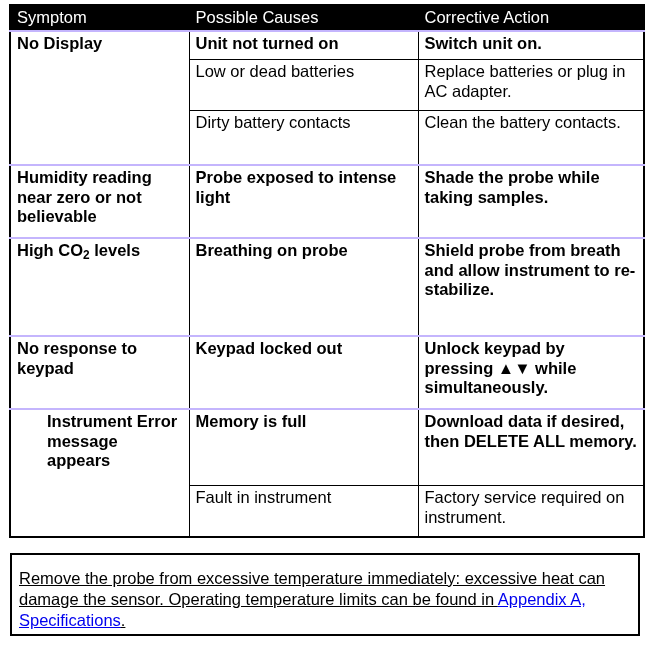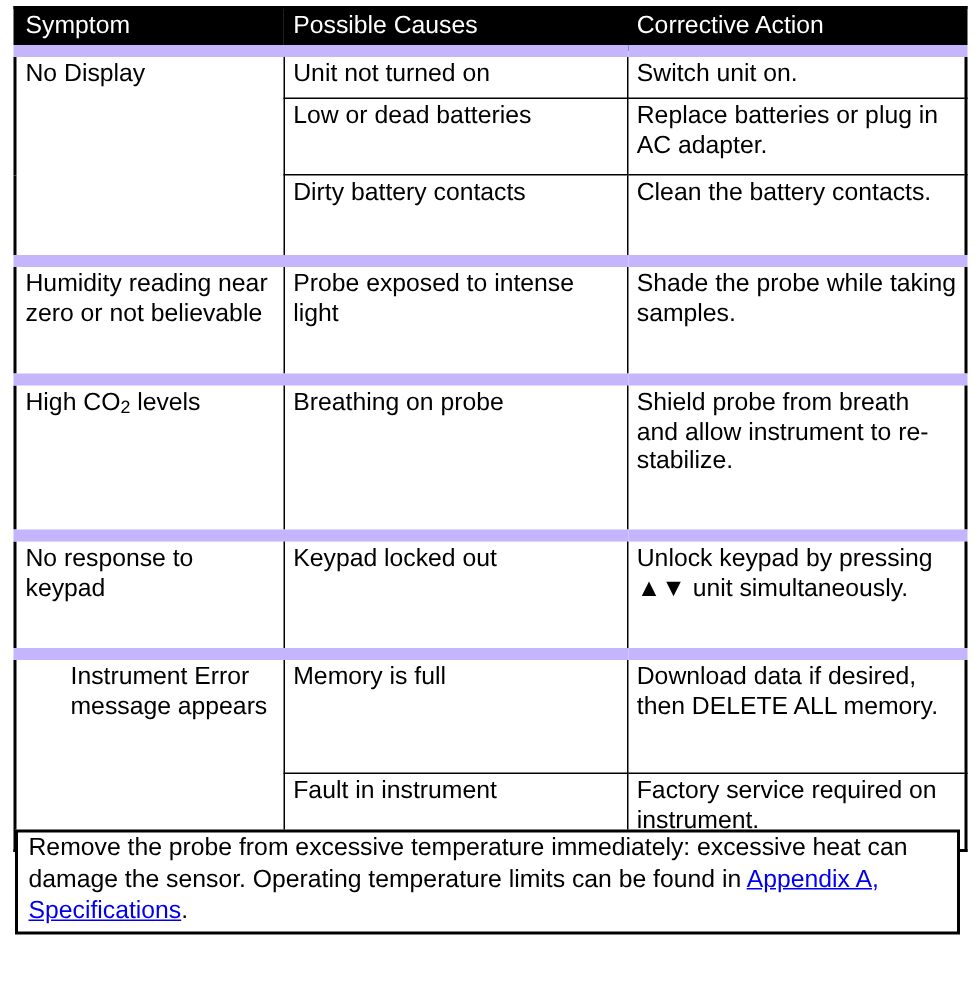--- a/index.html
+++ b/index.html
@@ -63,21 +63,21 @@
 
   
   .col-sym   { width: 179px; }
   .col-cause { width: 229px; }
   .col-act   { width: 226px; }
 
   td.sym   { border-right-width: 2px; }
   td.cause { border-right-width: 2px; margin-top: 28px; }
 
   
-  tr.group-start > td { border-top: 8px solid #c4b5fd; }
+  tr.group-start > td { border-top: 2px solid #c4b5fd; font-weight: bold; }
 
   sub {
     font-size: 0.72em;
     vertical-align: -0.22em;
   }
 
   .arrows { letter-spacing: 0px; }
 
   
   .warn-box {
@@ -95,21 +95,22 @@
     font-weight: bold;
     font-size: 16.5px;
     text-align: center;
     padding: 3px 0 4px 0;
     border-bottom: 2px solid #000000;
     letter-spacing: 0.2px;
   }
   .warn-body {
     font-size: 16.5px;
     line-height: 1.26;
-    padding: 0 6px 4px 7px;
+    padding: 13px 6px 4px 7px;
+    text-decoration: underline;
   }
   .warn-body a {
     color: #0000EE;
     text-decoration: underline;
   }
 </style>
 </head>
 <body>
 
 <div class="table-wrap">
@@ -156,21 +157,21 @@
 
       <tr class="group-start">
         <td class="sym" style="height:91px;"><span>High CO</span><sub>2</sub><span> levels</span></td>
         <td class="cause">Breathing on probe</td>
         <td class="act">Shield probe from breath and allow instrument to re-stabilize.</td>
       </tr>
 
       <tr class="group-start">
         <td class="sym" style="height:66px;">No response to keypad</td>
         <td class="cause">Keypad locked out</td>
-        <td class="act"><span>Unlock keypad by pressing </span><span class="arrows">▲▼</span><span> unit simultaneously.</span></td>
+        <td class="act"><span>Unlock keypad by pressing </span><span class="arrows">▲▼</span><span> while simultaneously.</span></td>
       </tr>
 
       <tr class="group-start">
         <td class="sym" rowspan="2" style="height:115px;padding-left:36px;">Instrument Error message appears</td>
         <td class="cause" style="height:70px;">Memory is full</td>
         <td class="act">Download data if desired, then DELETE ALL memory.</td>
       </tr>
       <tr>
         <td class="cause" style="height:45px;">Fault in instrument</td>
         <td class="act">Factory service required on instrument.</td>

